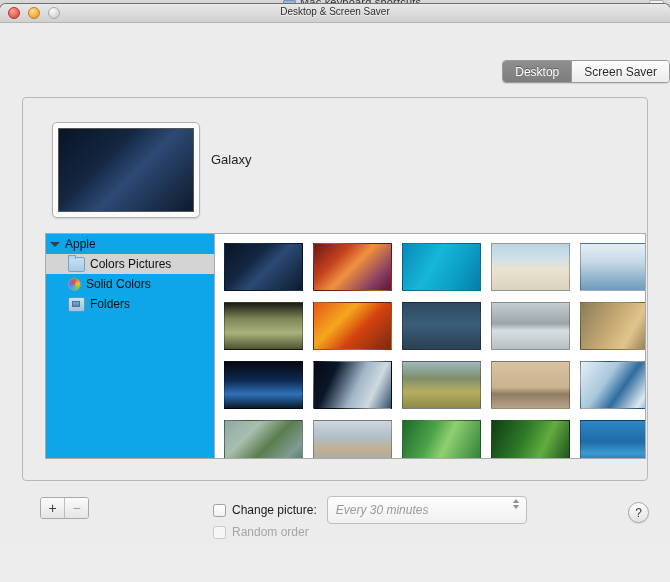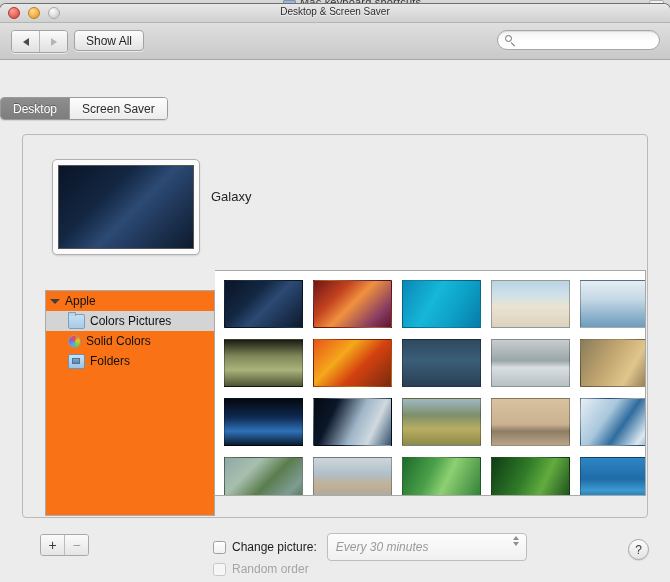--- a/index.html
+++ b/index.html
@@ -121,21 +121,21 @@
     font-size: 11.5px; color: #333; margin: 0 6px 0 4px;
     font-family: "Liberation Sans", sans-serif;
   }
 
   
   #prefs-body { position: relative; height: 523px; background: #ececec; }
 
   
   #tab-bar {
     position: absolute; left: 0; right: 0; top: 37px;
-    display: flex; justify-content: flex-start;
+    display: flex; justify-content: flex-end;
   }
   #tab-group {
     display: flex; height: 21px;
     border: 1px solid #9a9a9a; border-radius: 4px; overflow: hidden;
     box-shadow: 0 1px 1px rgba(0,0,0,.10);
   }
   .tab {
     display: flex; align-items: center; padding: 0 12px;
     font-size: 12px; box-sizing: border-box;
   }
@@ -167,23 +167,22 @@
     width: 100%; height: 100%; border: 1px solid #555; box-sizing: border-box;
   }
   #preview-name {
     position: absolute; left: 188px; top: 54px;
     font-size: 13px; color: #1f1f1f;
   }
 
   
   #source-list {
     position: absolute; left: 22px; top: 135px; width: 170px; height: 226px;
-    background: #f97316; border: 1px solid #a9a9a9; box-sizing: border-box;
+    background: #0ea5e9; border: 1px solid #a9a9a9; box-sizing: border-box;
     overflow: hidden;
-    margin-top: 20px;
   }
   .src-row {
     height: 20px; display: flex; align-items: center;
     font-size: 12px; color: #101010; padding-left: 4px; box-sizing: border-box;
   }
   .src-row.group { font-weight: normal; }
   .src-row.child { padding-left: 22px; }
   .src-row.selected { background: #d4d4d4; }
   .disclosure {
     width: 0; height: 0; margin-right: 5px; flex: none;
@@ -299,40 +298,20 @@
 
   <div id="titlebar">
     <div id="traffic-lights">
       <div class="tl tl-close"></div>
       <div class="tl tl-min"></div>
       <div class="tl tl-zoom"></div>
     </div>
     <div id="window-title">Desktop &amp; Screen Saver</div>
   </div>
 
-  <div id="toolbar">
-    <div id="nav-group">
-      <div class="nav-btn">
-        <span class="arrow-l"></span>
-      </div>
-      <div class="nav-btn">
-        <span class="arrow-r"></span>
-      </div>
-    </div>
-    <div id="show-all-button">
-      <span>Show All</span>
-    </div>
-    <div id="search-field">
-      <span id="search-icon">
-        <span class="lens"></span>
-          <span class="handle"></span>
-      </span>
-      <input id="search-input" type="text" placeholder="" style="">
-    </div>
-  </div>
 
   <div id="prefs-body">
 
     <div id="tab-bar">
       <div id="tab-group">
         <div class="tab selected">
           <span>Desktop</span>
         </div>
         <div class="tab unselected">
           <span>Screen Saver</span>

